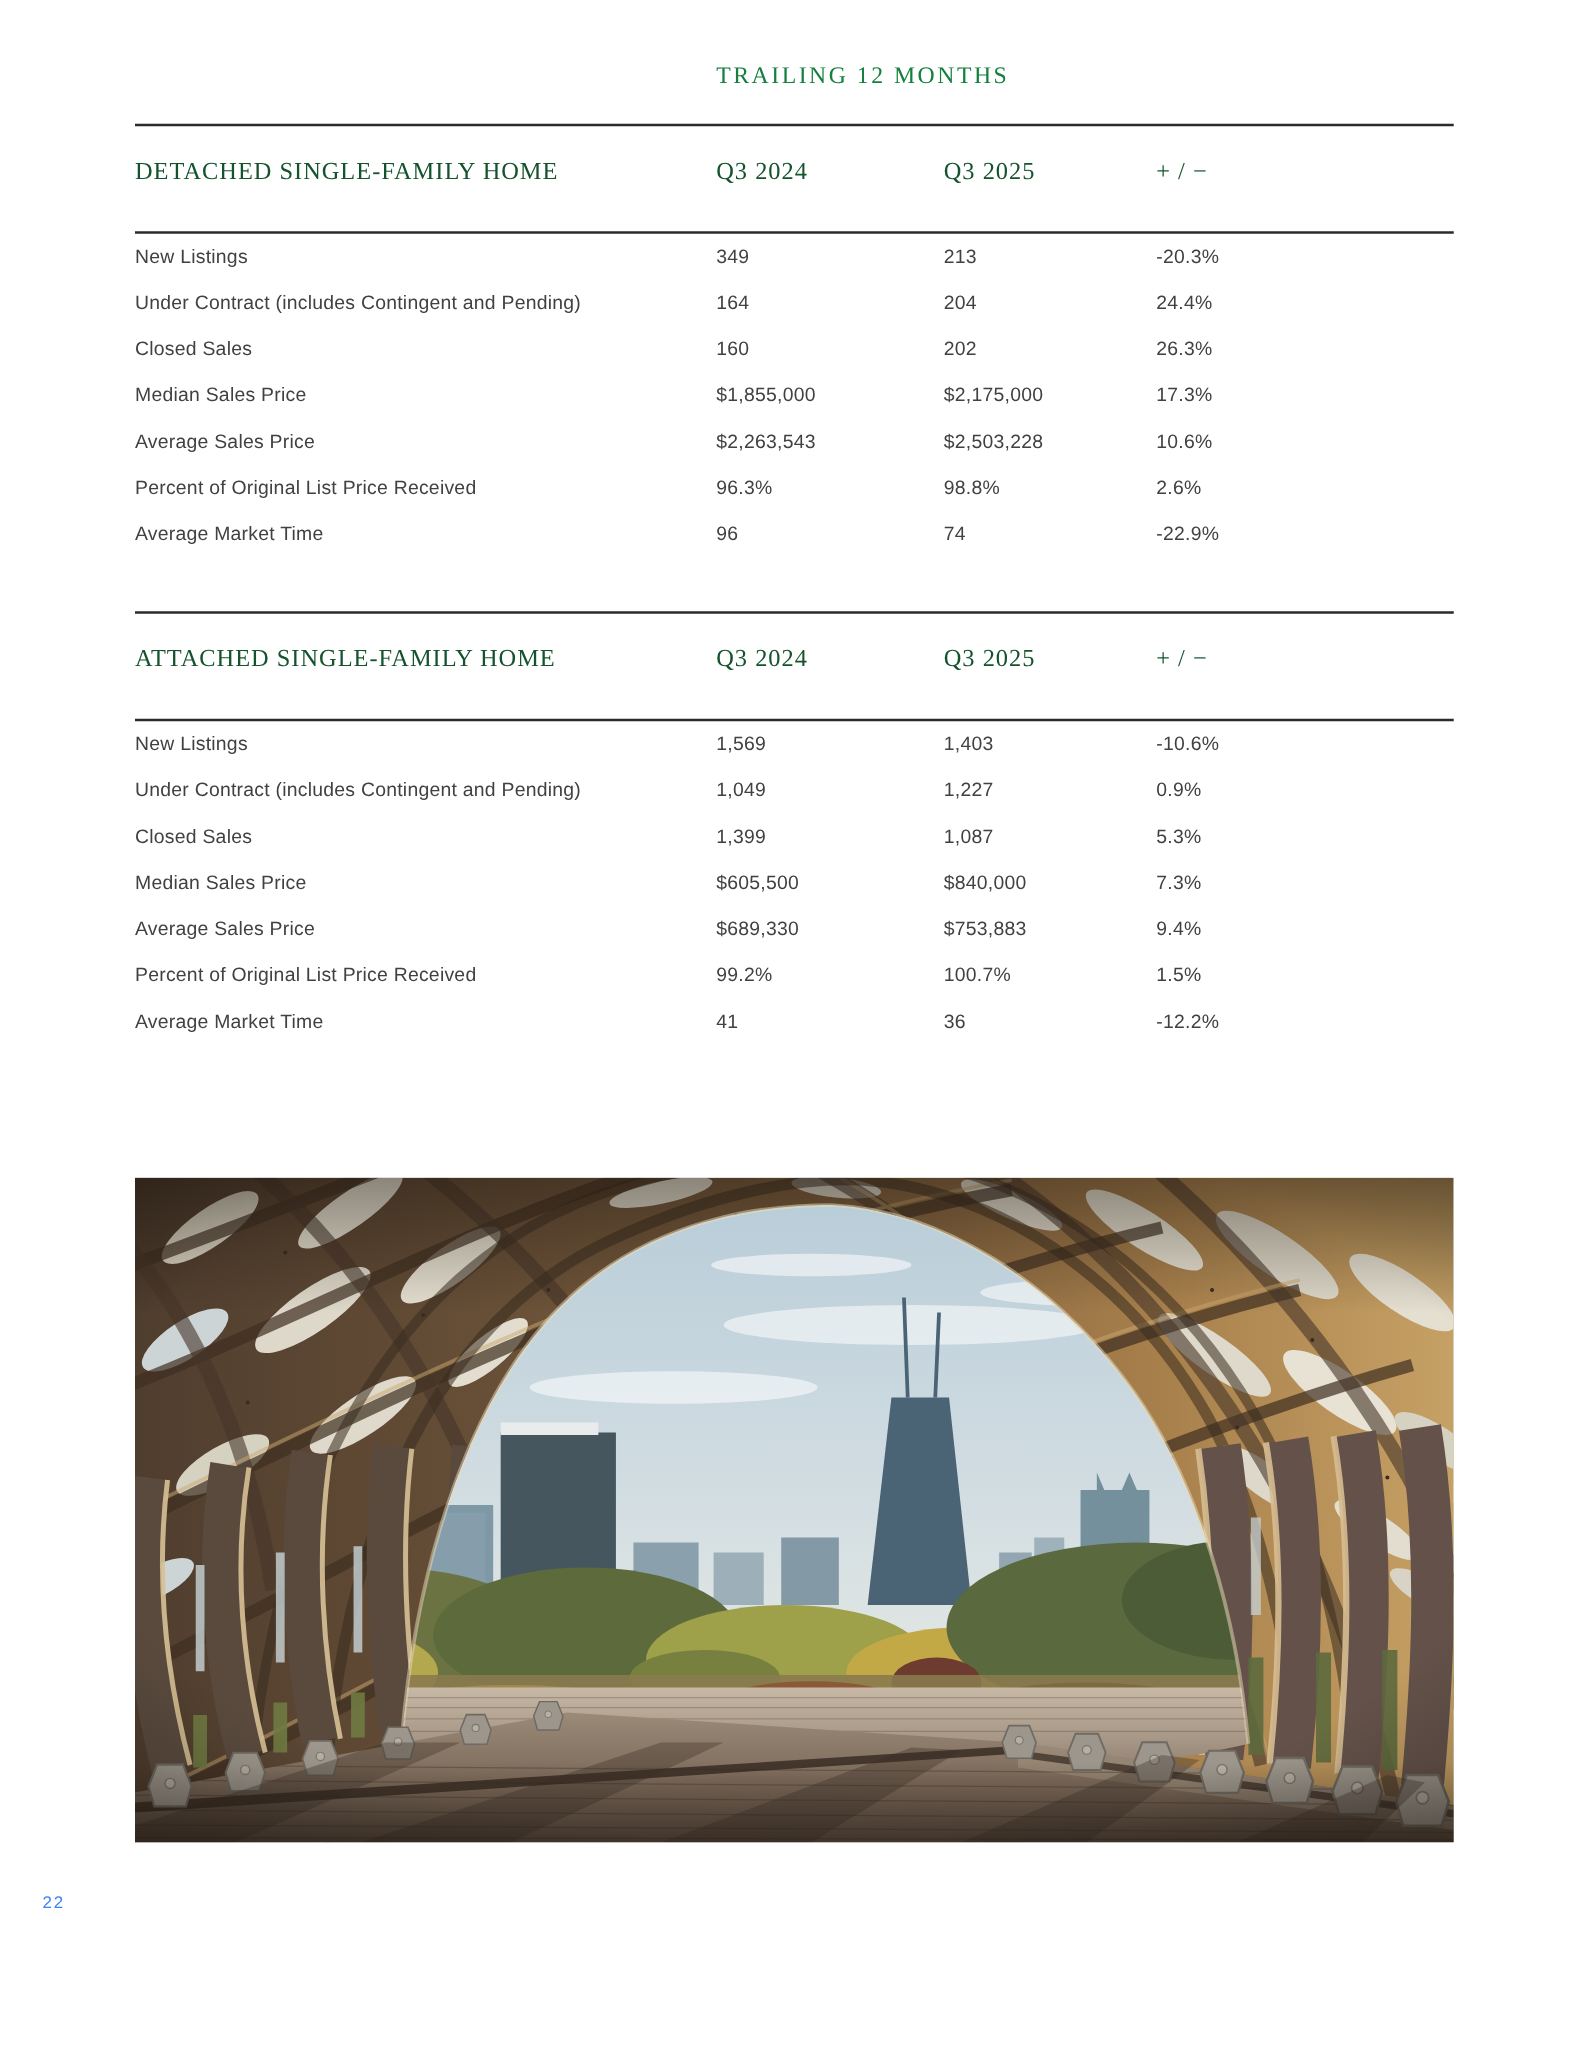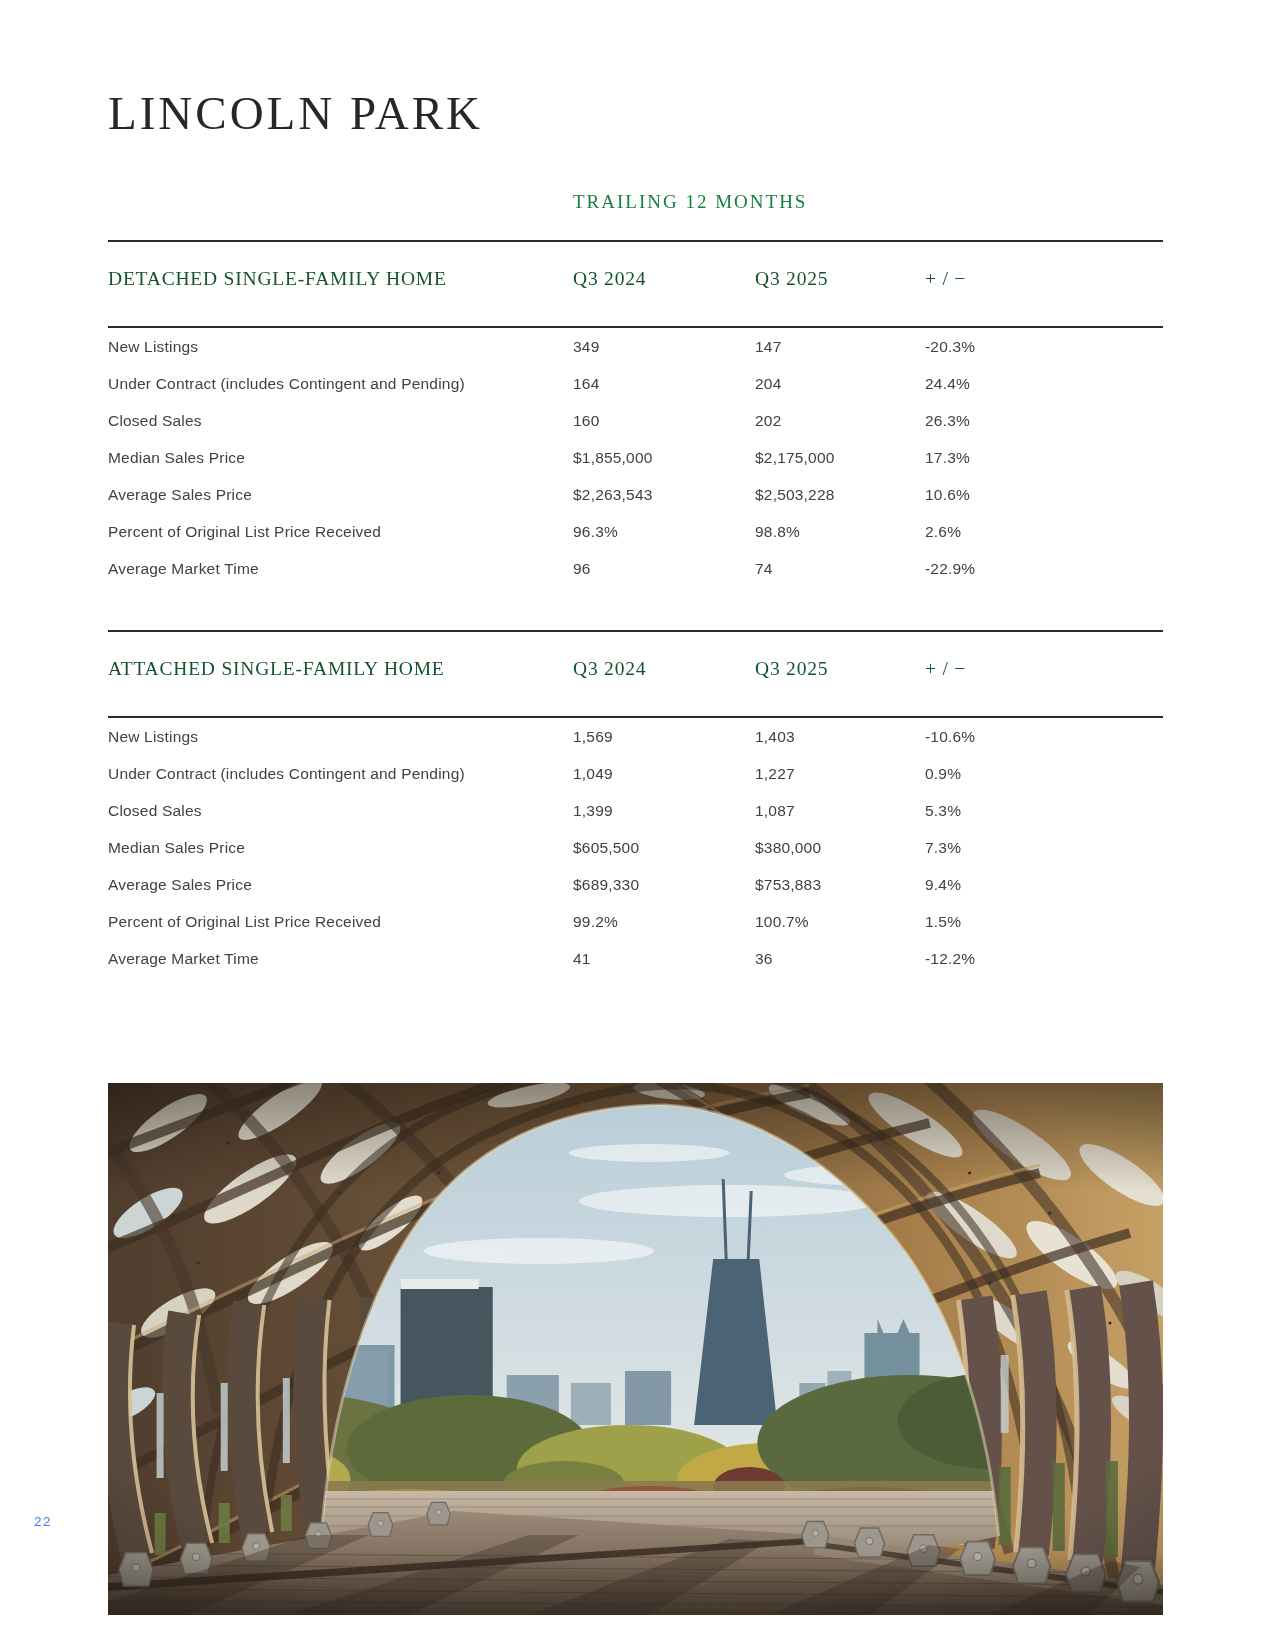--- a/index.html
+++ b/index.html
@@ -34,38 +34,37 @@
   .page-number{
     position:absolute;left:34px;top:1514px;font-size:13.5px;
     letter-spacing:1.5px;color:#3b82f6;
   }
 </style>
 </head>
 <body>
 
 <div class="content">
 
-  <h1 class="page-title">LINCOLN PARK</h1>
 
   <div class="period-label">TRAILING 12 MONTHS</div>
 
   <div>
     <hr class="rule rule-top1">
     <div class="trow thead">
       <div class="cell serif">DETACHED SINGLE-FAMILY HOME</div>
       <div class="cell serif">Q3 2024</div>
       <div class="cell serif">Q3 2025</div>
       <div class="cell serif">+ / −</div>
     </div>
     <hr class="rule">
     <div class="tbody">
       <div class="drow">
         <div class="cell">New Listings</div>
         <div class="cell">349</div>
-        <div class="cell">147</div>
+        <div class="cell">213</div>
         <div class="cell">-20.3%</div>
       </div>
       <div class="drow">
         <div class="cell">Under Contract (includes Contingent and Pending)</div>
         <div class="cell">164</div>
         <div class="cell">204</div>
         <div class="cell">24.4%</div>
       </div>
       <div class="drow">
         <div class="cell">Closed Sales</div>
@@ -124,21 +123,21 @@
       </div>
       <div class="drow">
         <div class="cell">Closed Sales</div>
         <div class="cell">1,399</div>
         <div class="cell">1,087</div>
         <div class="cell">5.3%</div>
       </div>
       <div class="drow">
         <div class="cell">Median Sales Price</div>
         <div class="cell">$605,500</div>
-        <div class="cell">$380,000</div>
+        <div class="cell">$840,000</div>
         <div class="cell">7.3%</div>
       </div>
       <div class="drow">
         <div class="cell">Average Sales Price</div>
         <div class="cell">$689,330</div>
         <div class="cell">$753,883</div>
         <div class="cell">9.4%</div>
       </div>
       <div class="drow">
         <div class="cell">Percent of Original List Price Received</div>

